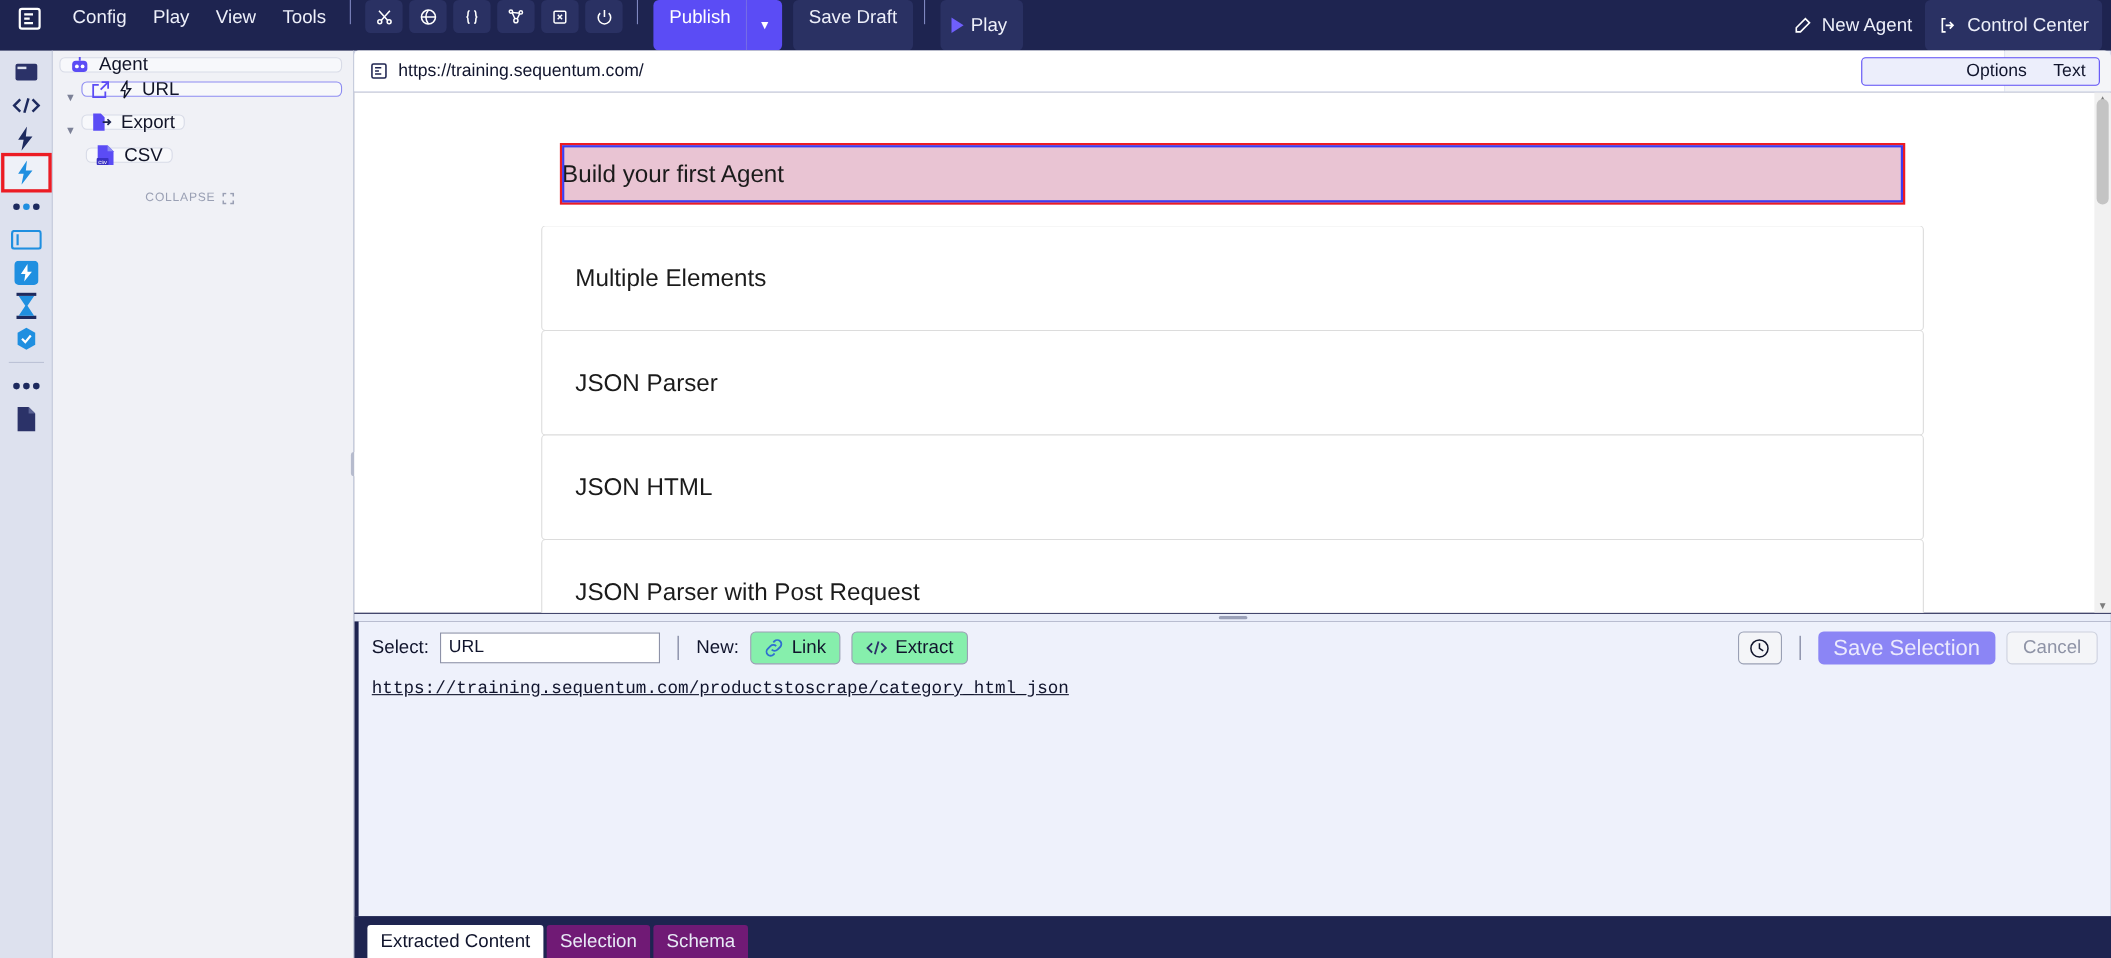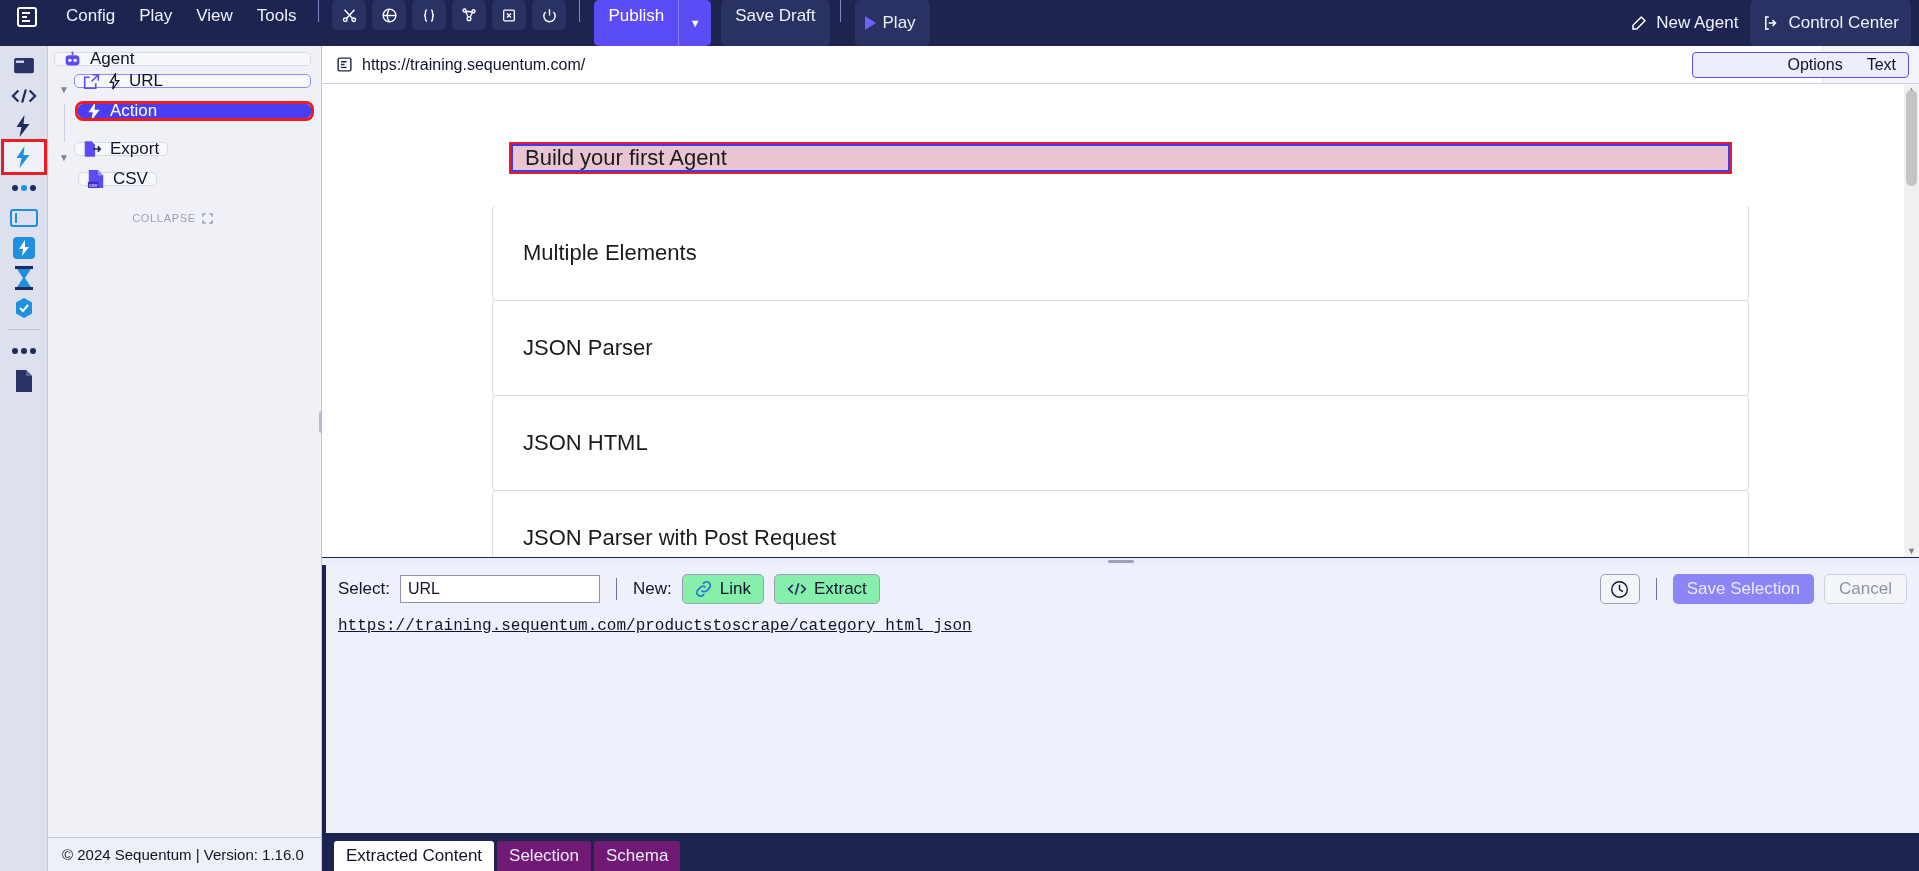--- a/index.html
+++ b/index.html
@@ -147,23 +147,23 @@
   .page-thumb { position:absolute; right:2px; top:6px; width:11px; height:96px; background:#c4c4c4; border-radius:6px;}
   .page-arrow{position:absolute;right:2px;width:11px;text-align:center;color:#7d7d7d;font-size:9px;}
   .cards { padding: 26px 170px 0 170px; }
   .card {
     border: 1px solid #dcdcdc; border-radius: 4px; height: 96px;
     display: flex; align-items: center; padding-left: 30px;
     font-size: 22px; color: #1b1b1b; margin-bottom: -1px; background:#fff;
   }
   .card.hl { position: relative; padding: 0; border: none; height: 96px; display:flex; align-items:center;}
   .hl-inner {
-    margin: 0 17px; flex: 1; height: 32px; background: #e9c4d3;
+    margin: 0 17px; flex: 1; height: 56px; background: #e9c4d3;
     border: 2px solid #ec1c24; outline: 2px solid #3d3df0; outline-offset: -4px;
-    display: flex; align-items: center; padding-left: 14px;
+    display: flex; align-items: center; 
     font-size: 22px; color: #1b1b1b;
   }
 
   
   .splitter { height: 7px; background: #e9edf9; display:flex;align-items:center;justify-content:center; }
   .grip { width: 26px; height: 3px; background: #9aa0b8; border-radius:2px;}
   .selpanel { background: #eef1fb; border-left: 4px solid #1e2450; display:flex; flex-direction: column;}
   .selrow {
     display: flex; align-items: center; gap: 10px; padding: 9px 12px 9px 12px;
     font-size: 17px; color: #10142c;
@@ -177,21 +177,21 @@
     display: flex; align-items: center; gap: 7px;
     background: #86efac; border: 1px solid #9aa0b4; border-radius: 5px;
     height: 30px; padding: 0 12px; font-size: 17px; color: #10142c;
   }
   .histbtn {
     width: 40px; height: 30px; background: #f4f5f8; border: 1px solid #9aa0b4;
     border-radius: 5px; display: flex; align-items: center; justify-content: center;
   }
   .savesel {
     background: #8b85f5; color: #eceafd; border-radius: 5px;
-    height: 30px; padding: 0 14px; display:flex;align-items:center; font-size: 17px;
+    height: 30px; padding: 0 14px; display:flex;align-items:center; font-size: 20px;
   }
   .cancelbtn {
     background: #f4f5f8; color: #8e93a6; border: 1px solid #cdd1de; border-radius: 5px;
     height: 30px; padding: 14px 14px; display:flex;align-items:center; font-size: 17px;
   }
   .sellink {
     font-family: "Liberation Mono", monospace; font-size: 16px; color: #10142c;
     text-decoration: underline; padding: 4px 12px 0 12px;
   }
   .selbody { flex: 1; }
@@ -391,29 +391,20 @@
                 <path d="M18 2l-8 8"></path>
                 <path d="M15 12v6H2V5h6"></path>
             </svg>
             <svg width="13" height="17" viewBox="0 0 14 20" fill="none" stroke="#111428" stroke-width="1.5">
               <path d="M8 1L2 11h4l-1 8 7-10H8z"></path>
             </svg>
             <span>URL</span>
           </div>
         </div>
 
-        <div class="row">
-          <div class="indent-guide"></div>
-          <div class="node action">
-            <svg width="15" height="19" viewBox="0 0 16 22" fill="#fff">
-              <path d="M9 0L1 12h5l-2 10 10-13H8z"></path>
-            </svg>
-            <span>Action</span>
-          </div>
-        </div>
 
         <div class="row">
           <div class="caret">▼</div>
           <div class="node">
             <svg width="19" height="18" viewBox="0 0 22 20">
               <path d="M2 1h8l4 4v14H2z" fill="#5b4cf5"></path>
               <path d="M12 10h8M17 7l3 3-3 3" stroke="#1e2450" stroke-width="1.8" fill="none"></path>
             </svg>
             <span>Export</span>
           </div>
@@ -433,21 +424,20 @@
         </div>
 
         <div class="collapse-row">
           <span>COLLAPSE</span>
           <svg width="11" height="11" viewBox="0 0 12 12" fill="none" stroke="#9aa0b4" stroke-width="1.6">
             <path d="M1 4V1h3M11 4V1H8M1 8v3h3M11 8v3H8"></path>
           </svg>
         </div>
       </div>
       <div class="scroll-nub"></div>
-      <div class="footer">© 2024 Sequentum | Version: 1.16.0</div>
     </div>
 
     <div class="main">
 
       <div class="browser-head">
         <div class="urlbar">
           <svg width="17" height="17" viewBox="0 0 24 24" fill="none" stroke="#1e2450" stroke-width="2">
             <rect x="3" y="3" width="18" height="18" rx="2"></rect>
               <path d="M7 8h8M7 12h5M7 16h8"></path>
           </svg>

